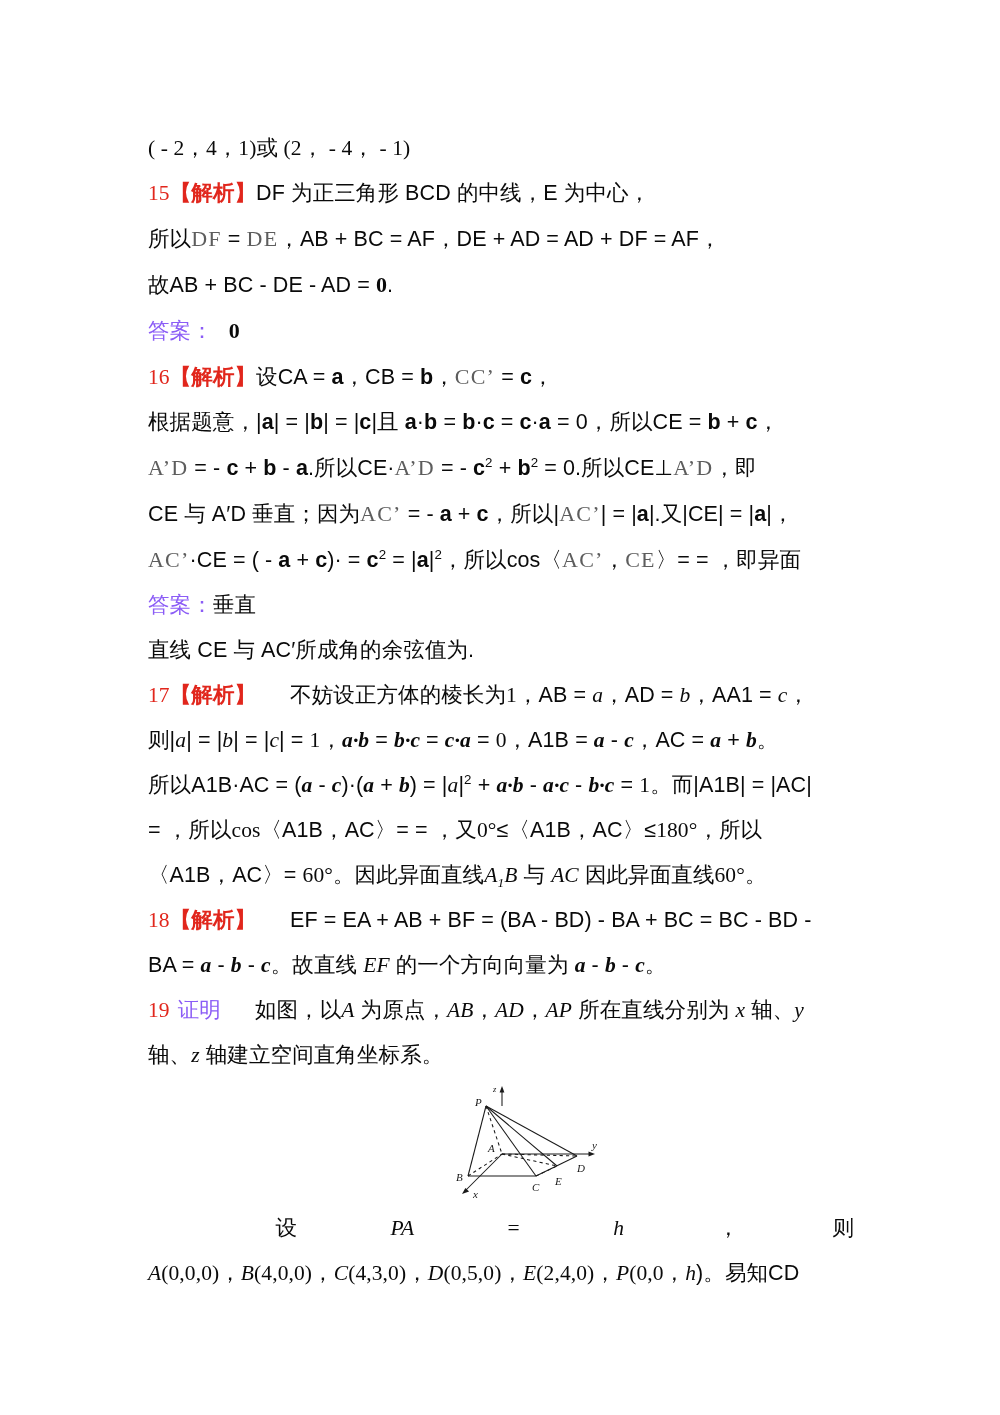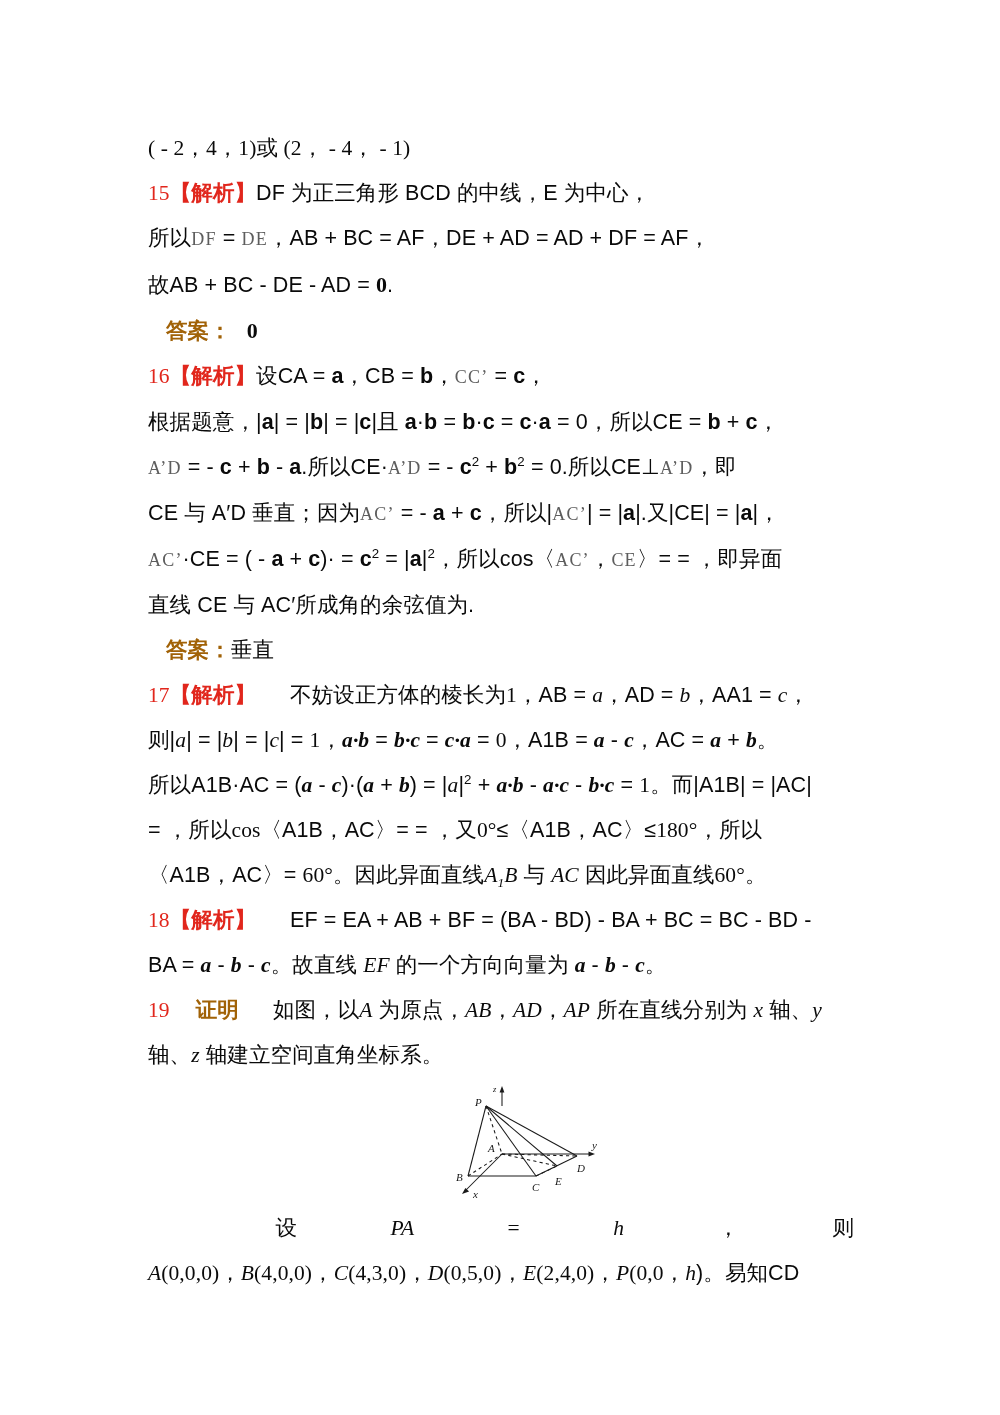--- a/index.html
+++ b/index.html
@@ -39,43 +39,42 @@
     font-weight: bold;
     text-align: right;
   }
   .redn {
     color: #e1261c;
     font-weight: normal;
     font-family: "Liberation Serif", "DejaVu Serif", serif;
     margin-top: 29px;
   }
   .redt {
-    color: #a16207;
-    font-weight: bold;
-    margin-left: 18px;
+    color: #8b5cf6;
+    font-weight: normal;
   }
   b.vec { font-weight: bold; }
   .ser {
     font-family: Liberation Serif, serif;
   }
   .serit {
     font-family: "Liberation Serif", "DejaVu Serif", serif;
     font-style: italic;
   }
   .serbi {
     font-family: "Liberation Serif", "DejaVu Serif", serif;
     font-style: italic;
     font-weight: bold;
   }
   
   .faint {
     font-family: "Liberation Serif", "DejaVu Serif", serif;
     color: #5d5d5d;
     letter-spacing: 1.2px;
-    font-size: 18px;
+    font-size: 22px;
   }
   .bold0 {
     font-family: "Liberation Serif", "DejaVu Serif", serif;
     font-weight: bold;
     font-size: 22px;
   }
   sup { font-size: 0.62em; vertical-align: super; line-height: 0; }
   sub { font-size: 0.62em; vertical-align: sub; line-height: 0; }
   .sp { display: inline-block; width: 16px; }
   .sp-lg { display: inline-block; width: 34px; }
@@ -130,25 +129,25 @@
     <div class="line">
       <span class="faint">A’D</span><span> = - </span><b class="vec">c</b><span> + </span><b class="vec">b</b><span> - </span><b class="vec">a</b><span>.所以CE·</span><span class="faint">A’D</span><span> = - </span><b class="vec">c</b><sup>2</sup><span> + </span><b class="vec">b</b><sup>2</sup><span> = 0.所以CE⊥</span><span class="faint">A’D</span><span>，即</span>
     </div>
     <div class="line">
       <span>CE 与 A′D 垂直；因为</span><span class="faint">AC’</span><span> = - </span><b class="vec">a</b><span> + </span><b class="vec">c</b><span>，所以|</span><span class="faint">AC’</span><span>| = |</span><b class="vec">a</b><span>|.又|CE| = |</span><b class="vec">a</b><span>|，</span>
     </div>
     <div class="line">
       <span class="faint">AC’</span><span>·CE = ( - </span><b class="vec">a</b><span> + </span><b class="vec">c</b><span>)· = </span><b class="vec">c</b><sup>2</sup><span> = |</span><b class="vec">a</b><span>|</span><sup>2</sup><span>，所以cos〈</span><span class="faint">AC’</span><span>，</span><span class="faint">CE</span><span>〉= = ，即异面</span>
     </div>
     <div class="line">
+      <span class="redt">答案：</span><span>垂直</span>
+    </div>
+
+    <div class="line">
       <span>直线 CE 与 AC′所成角的余弦值为.</span>
-    </div>
-
-    <div class="line">
-      <span class="redt">答案：</span><span>垂直</span>
     </div>
 
     <div class="line">
       <span class="redn">17</span><span class="red">【解析】</span><span class="sp-lg"></span><span>不妨设正方体的棱长为</span><span class="ser">1</span><span>，AB = </span><span class="serit">a</span><span>，AD = </span><span class="serit">b</span><span>，AA1 = </span><span class="serit">c</span><span>，</span>
     </div>
     <div class="line">
       <span>则|</span><span class="serit">a</span><span>| = |</span><span class="serit">b</span><span>| = |</span><span class="serit">c</span><span>| = </span><span class="ser">1</span><span>，</span><span class="serbi">a</span><span class="serbi">·</span><span class="serbi">b</span><span> = </span><span class="serbi">b</span><span class="serbi">·</span><span class="serbi">c</span><span> = </span><span class="serbi">c</span><span class="serbi">·</span><span class="serbi">a</span><span> = </span><span class="ser">0</span><span>，A1B = </span><span class="serbi">a</span><span> - </span><span class="serbi">c</span><span>，AC = </span><span class="serbi">a</span><span> + </span><span class="serbi">b</span><span>。</span>
     </div>
     <div class="line">
       <span>所以A1B·AC = (</span><span class="serbi">a</span><span> - </span><span class="serbi">c</span><span>)·(</span><span class="serbi">a</span><span> + </span><span class="serbi">b</span><span>) = |</span><span class="serit">a</span><span>|</span><sup>2</sup><span> + </span><span class="serbi">a</span><span class="serbi">·</span><span class="serbi">b</span><span> - </span><span class="serbi">a</span><span class="serbi">·</span><span class="serbi">c</span><span> - </span><span class="serbi">b</span><span class="serbi">·</span><span class="serbi">c</span><span> = </span><span class="ser">1</span><span>。而|A1B| = |AC|</span>

